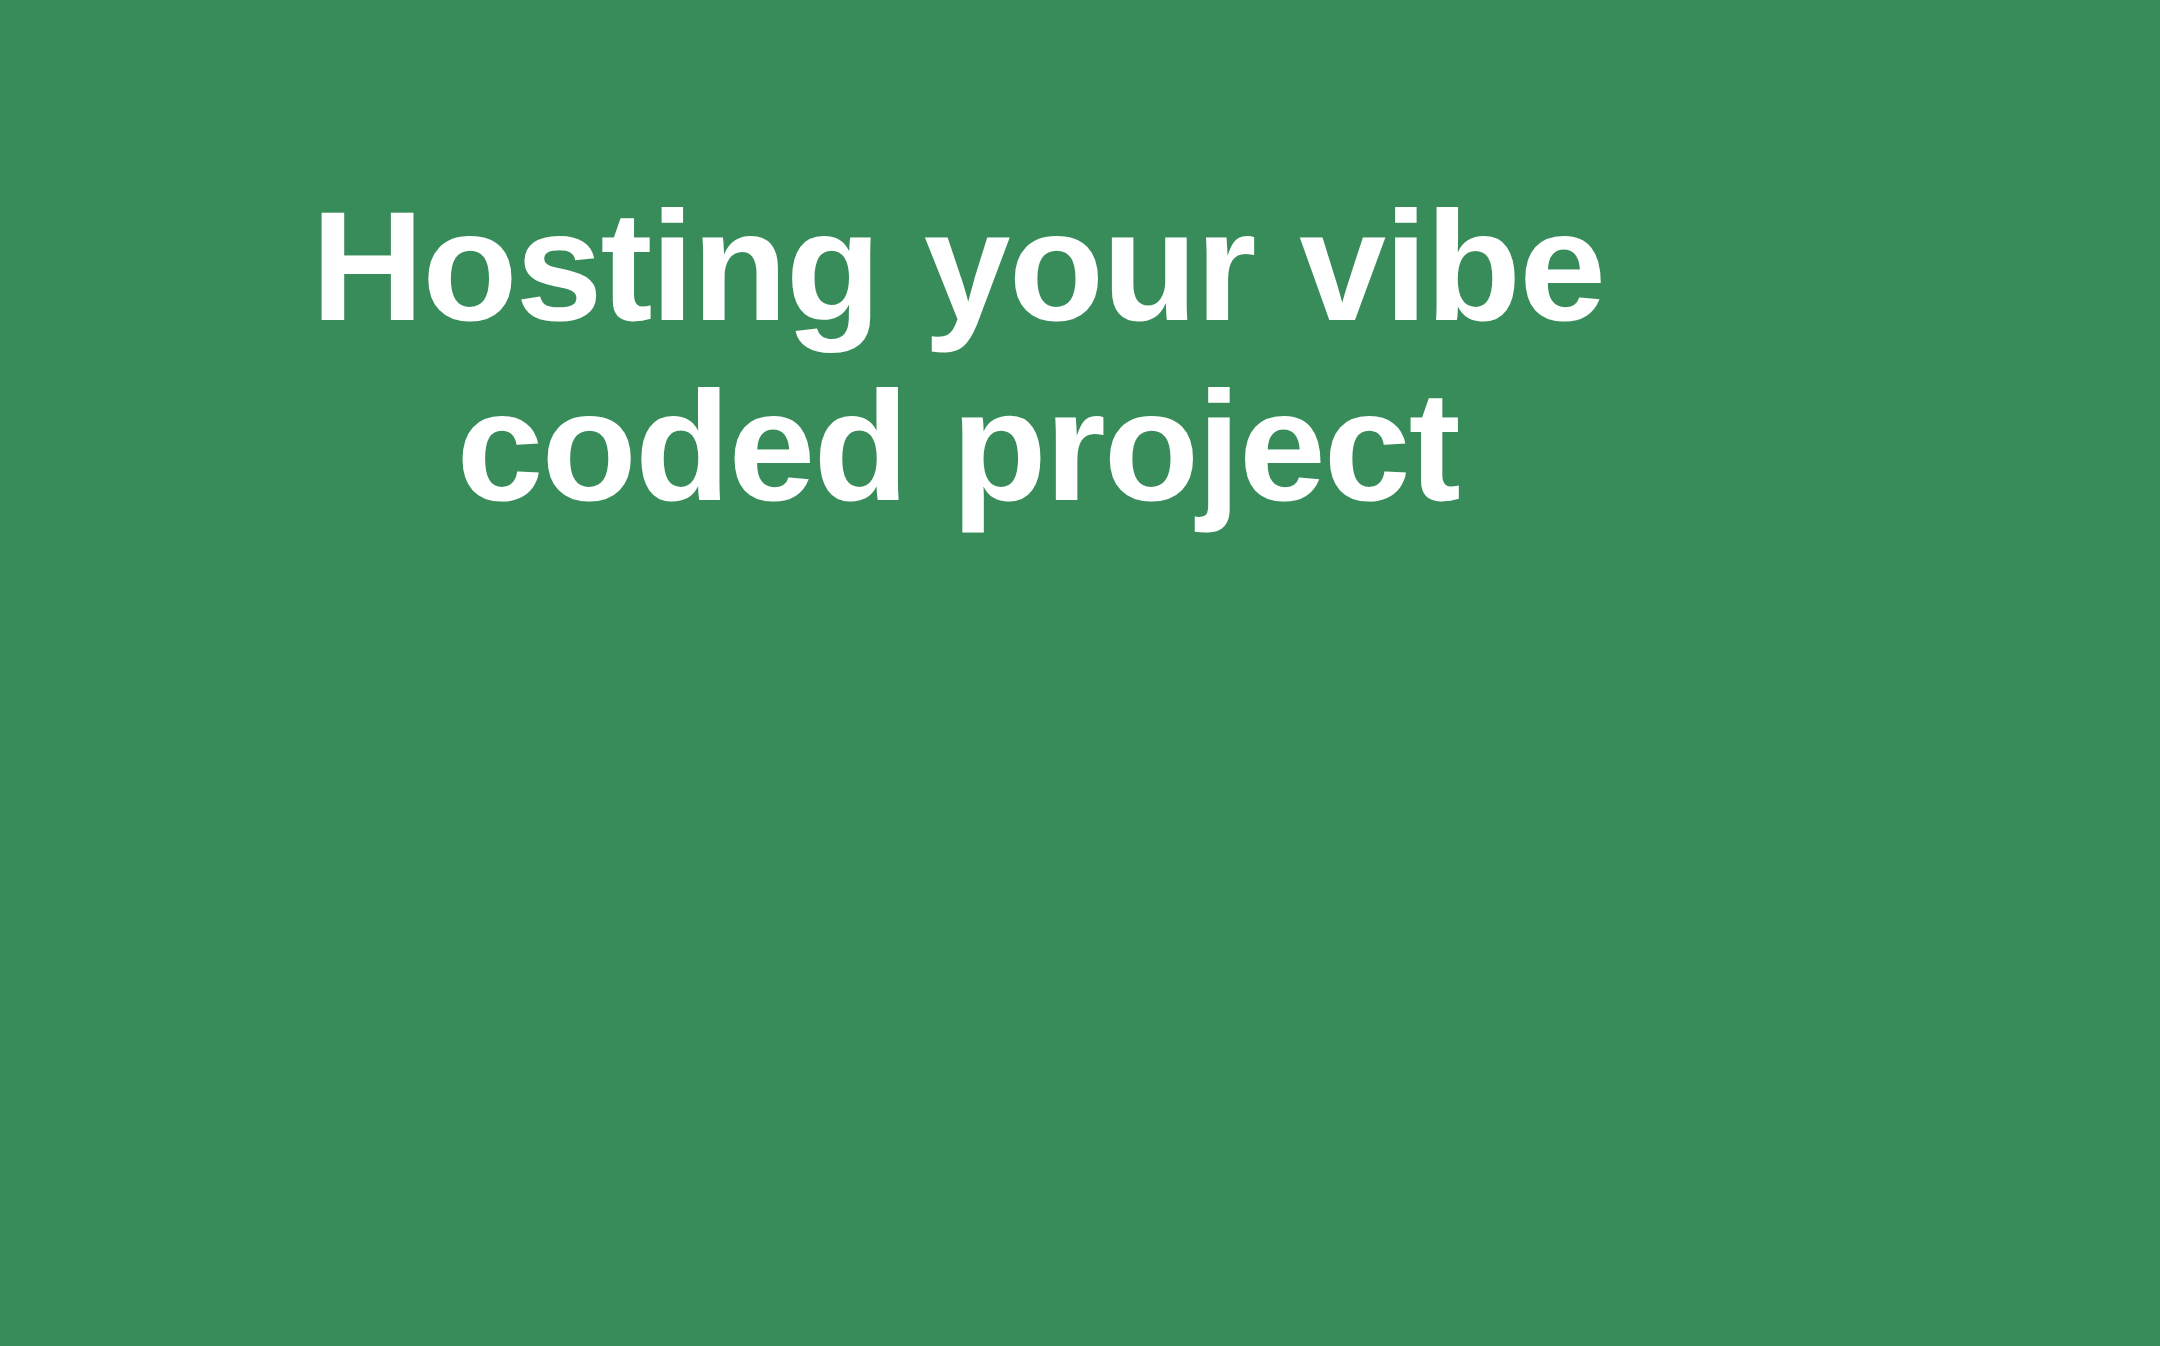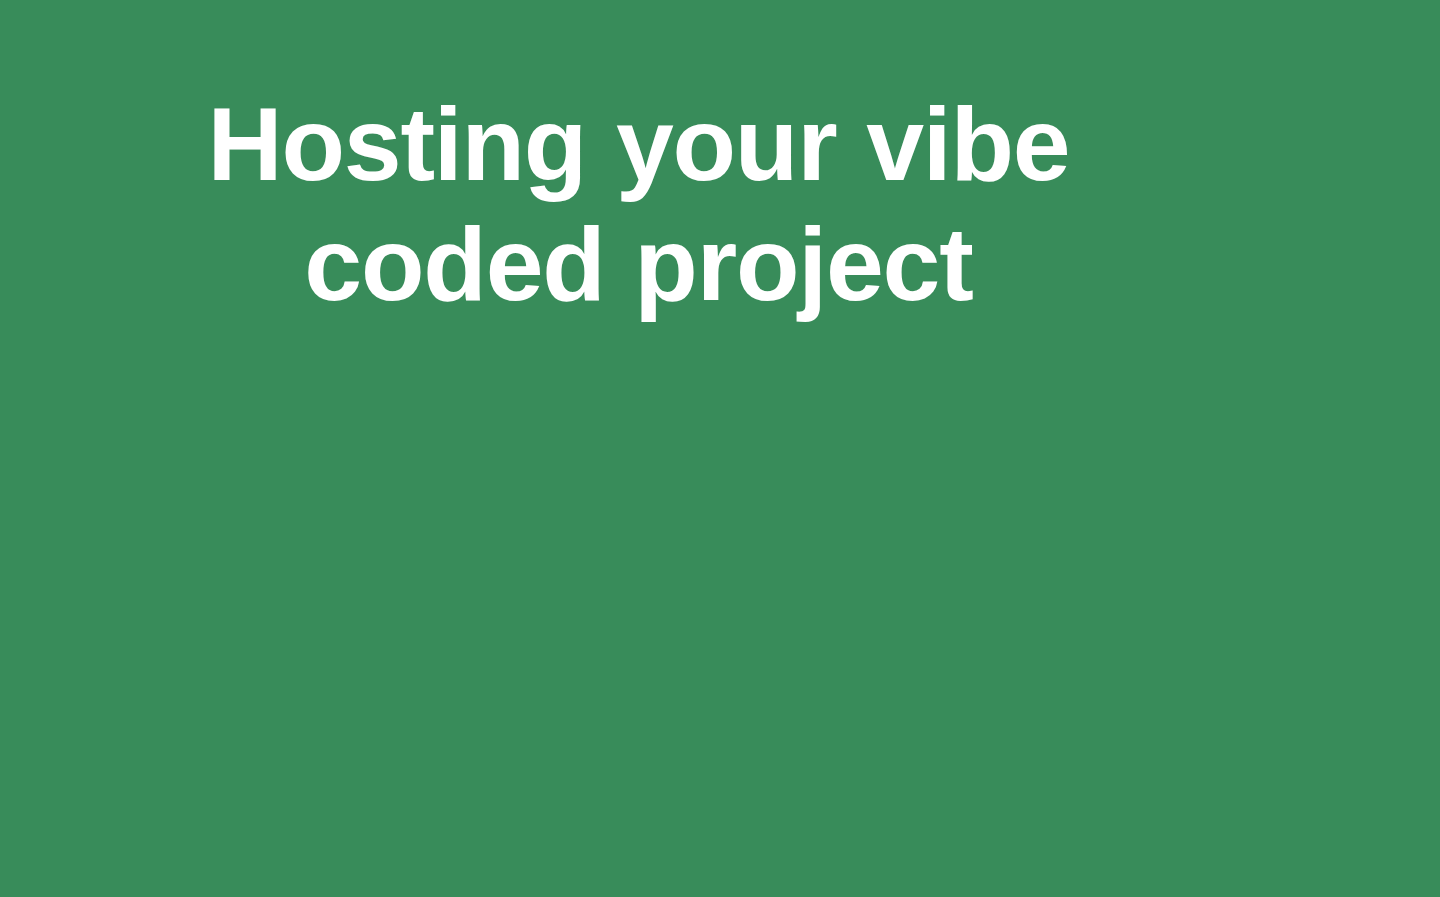--- a/index.html
+++ b/index.html
@@ -23,21 +23,21 @@
     background-color: #388c5a;
     overflow: hidden;
   }
 
   .title-block {
     position: absolute;
     left: 0;
     top: 0;
     width: 1277px;
     
-    padding-top: 84px;
+    padding-top: 118px;
     text-align: center;
     box-sizing: border-box;
   }
 
   .slide-title {
     margin: 0;
     padding: 0;
     color: #ffffff;
     font-family: "Liberation Sans", "DejaVu Sans", sans-serif;
     font-weight: 700;

